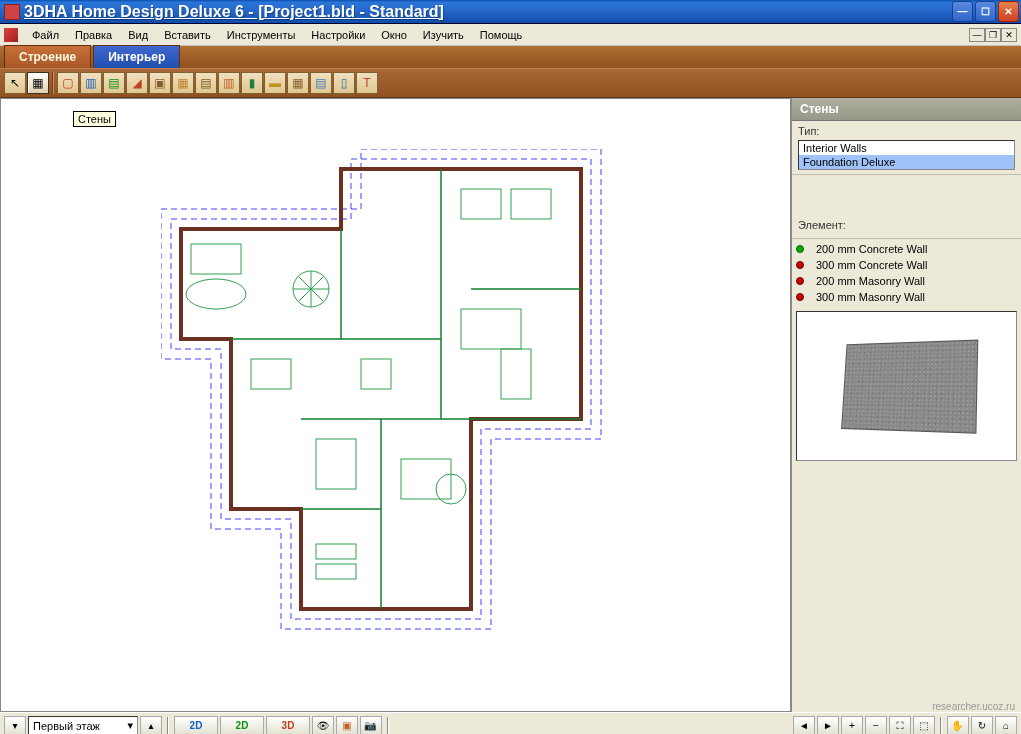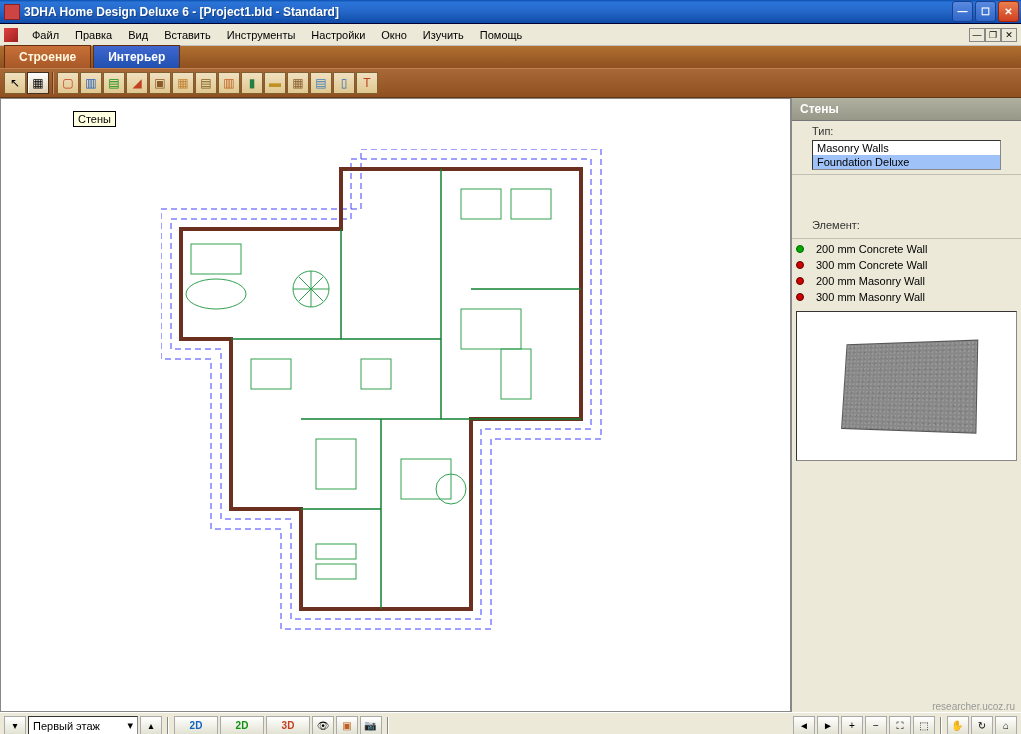--- a/index.html
+++ b/index.html
@@ -23,21 +23,21 @@
   color: white;
   font-weight: bold;
   border-bottom: 1px solid #003;
 }
 .titlebar .app-icon {
   width: 16px; height: 16px;
   background: #c44;
   margin-right: 4px;
   border: 1px solid #822;
 }
-.titlebar .title { flex: 1; font-size: 12px; text-shadow: 1px 1px 0 rgba(0,0,0,0.3);}
+.titlebar .title { flex: 1; font-size: 16px; text-shadow: 1px 1px 0 rgba(0,0,0,0.3); text-decoration: underline;}
 .win-buttons { display: flex; gap: 2px; }
 .win-btn {
   width: 21px; height: 21px;
   background: linear-gradient(to bottom, #5a8ae0, #2e66c8);
   border: 1px solid #1a4090;
   border-radius: 3px;
   color: white;
   display: flex;
   align-items: center;
   justify-content: center;
@@ -148,21 +148,21 @@
 }
 .panel-header {
   background: linear-gradient(to bottom, #b0b0a0, #989888);
   color: white;
   font-weight: bold;
   padding: 4px 8px;
   font-size: 12px;
   border-bottom: 1px solid #777;
 }
 .panel-section {
-  padding: 4px 20px;
+  padding: 4px 6px;
   border-bottom: 1px solid #c0c0b0;
 }
 .panel-label { font-size: 11px; color: #333; margin-bottom: 3px; }
 .type-list { background: white; border: 1px inset #888; }
 .type-item { padding: 1px 4px; cursor: pointer; }
 .type-item.selected { background: #9fc3f8; }
 .element-list { padding: 2px 0; }
 .element-item { display: flex; align-items: center; padding: 2px 4px; cursor: pointer; gap: 12px;}
 .dot { width: 8px; height: 8px; border-radius: 50%; border: 1px solid #600; }
 .dot.green { background: #0a0; border-color:#060;}
@@ -319,21 +319,21 @@
         <rect x="200" y="210" width="30" height="30"></rect>
       </g>
     </svg>
   </div>
 
   <div class="side-panel">
     <div class="panel-header">Стены</div>
     <div class="panel-section">
       <div class="panel-label">Тип:</div>
       <div class="type-list">
-        <div class="type-item">Masonry Walls</div>
+        <div class="type-item">Interior Walls</div>
         <div class="type-item selected">Foundation Deluxe</div>
       </div>
     </div>
     <div style="height:40px"></div>
     <div class="panel-section">
       <div class="panel-label">Элемент:</div>
     </div>
     <div class="element-list">
       <div class="element-item">
         <span class="dot green"></span>

